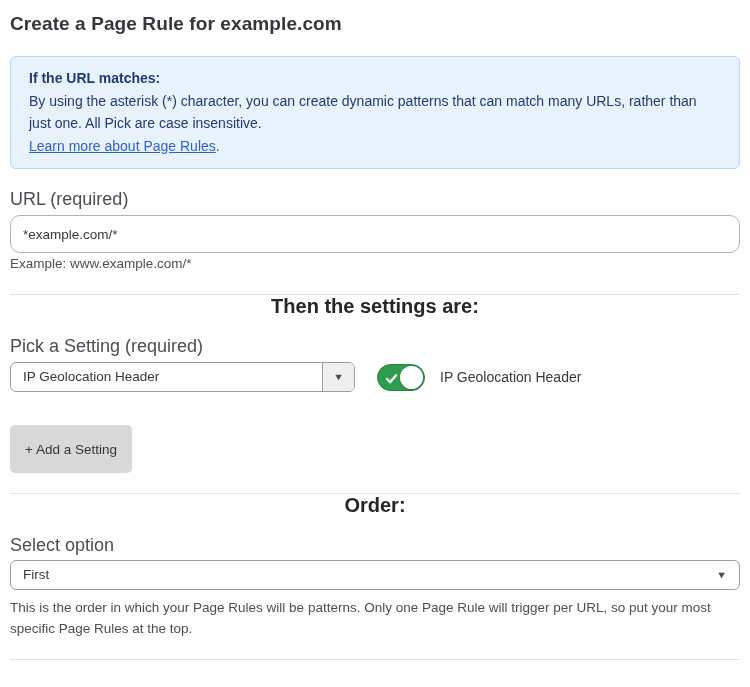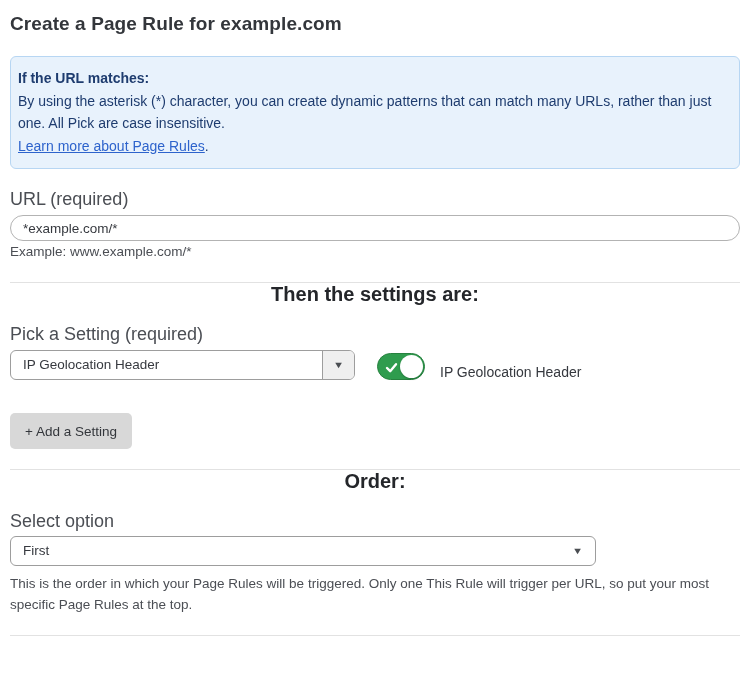--- a/index.html
+++ b/index.html
@@ -16,21 +16,21 @@
     color: #33363b;
     line-height: 24px;
     letter-spacing: 0.1px;
   }
 
   .info-box {
     margin-top: 20px;
     background: var(--info-bg, #e8f2fc);
     border: 1px solid var(--info-border, #b7d6f3);
     border-radius: 6px;
-    padding: 10px 17px 11px 7px;
+    padding: 10px 17px 11px 18px;
     font-size: 14px;
     line-height: 22.5px;
     color: var(--info-text, #1e3c6f);
   }
   .info-heading { font-weight: 700; }
   .info-link {
     color: var(--link-blue, #2d63cc);
     text-decoration: underline;
     cursor: pointer;
   }
@@ -41,23 +41,23 @@
     margin-top: 22px;
     font-size: 18px;
     color: #4b4e54;
     line-height: 17px;
   }
 
   .text-input {
     display: block;
     margin-top: 7px;
     width: 730px;
-    height: 26px;
+    height: 38px;
     border: 1px solid #b3b3b3;
-    border-radius: 15px;
+    border-radius: 10px;
     padding: 0 12px;
     font-family: "Liberation Sans", sans-serif;
     font-size: 13.5px;
     color: #36393f;
     background: #fff;
     outline: none;
   }
 
   .helper {
     font-size: 13.5px;
@@ -76,21 +76,21 @@
     font-size: 20px;
     font-weight: 700;
     color: #24262a;
     line-height: 19px;
     text-align: center;
   }
 
   .setting-row {
     margin-top: 7px;
     display: flex;
-    align-items: flex-end;
+    align-items: center;
   }
 
   .combo {
     display: flex;
     align-items: stretch;
     width: 345px;
     height: 30px;
     border: 1px solid #9d9d9d;
     border-radius: 6px;
     background: #fff;
@@ -154,33 +154,33 @@
     font-size: 14px;
     color: #36393f;
   }
 
   button {
     font-family: "Liberation Sans", sans-serif;
     border: none;
     cursor: pointer;
   }
   .gray-btn {
-    height: 36px;
+    height: 48px;
     padding: 0 15px;
     background: var(--button-gray, #d8d8d8);
     border-radius: 5px;
     font-size: 13.5px;
     color: #33363b;
   }
   .add-setting { display: block; margin-top: 33px; }
 
   .combo-full {
     position: relative;
     margin-top: 6px;
-    width: 586px;
+    width: 730px;
     height: 30px;
     border: 1px solid #9d9d9d;
     border-radius: 6px;
     background: #fff;
     cursor: pointer;
   }
   .combo-full .combo-value { line-height: 28px; }
   .combo-full .arrow {
     position: absolute;
     right: 13px;
@@ -235,17 +235,17 @@
 
   <h2 class="section-heading">Order:</h2>
 
   <div class="field-label">Select option</div>
 
   <div class="combo-full">
     <div class="combo-value">First</div>
     <span class="arrow">▼</span>
   </div>
 
-  <div class="helper order-helper">This is the order in which your Page Rules will be triggered. Only one This Rule will trigger per URL, so put your most specific Page Rules at the top.</div>
+  <div class="helper order-helper">This is the order in which your Page Rules will be patterns. Only one Page Rule will trigger per URL, so put your most specific Page Rules at the top.</div>
 
   <hr class="divider">
 
 </div>
 
 </body></html>

